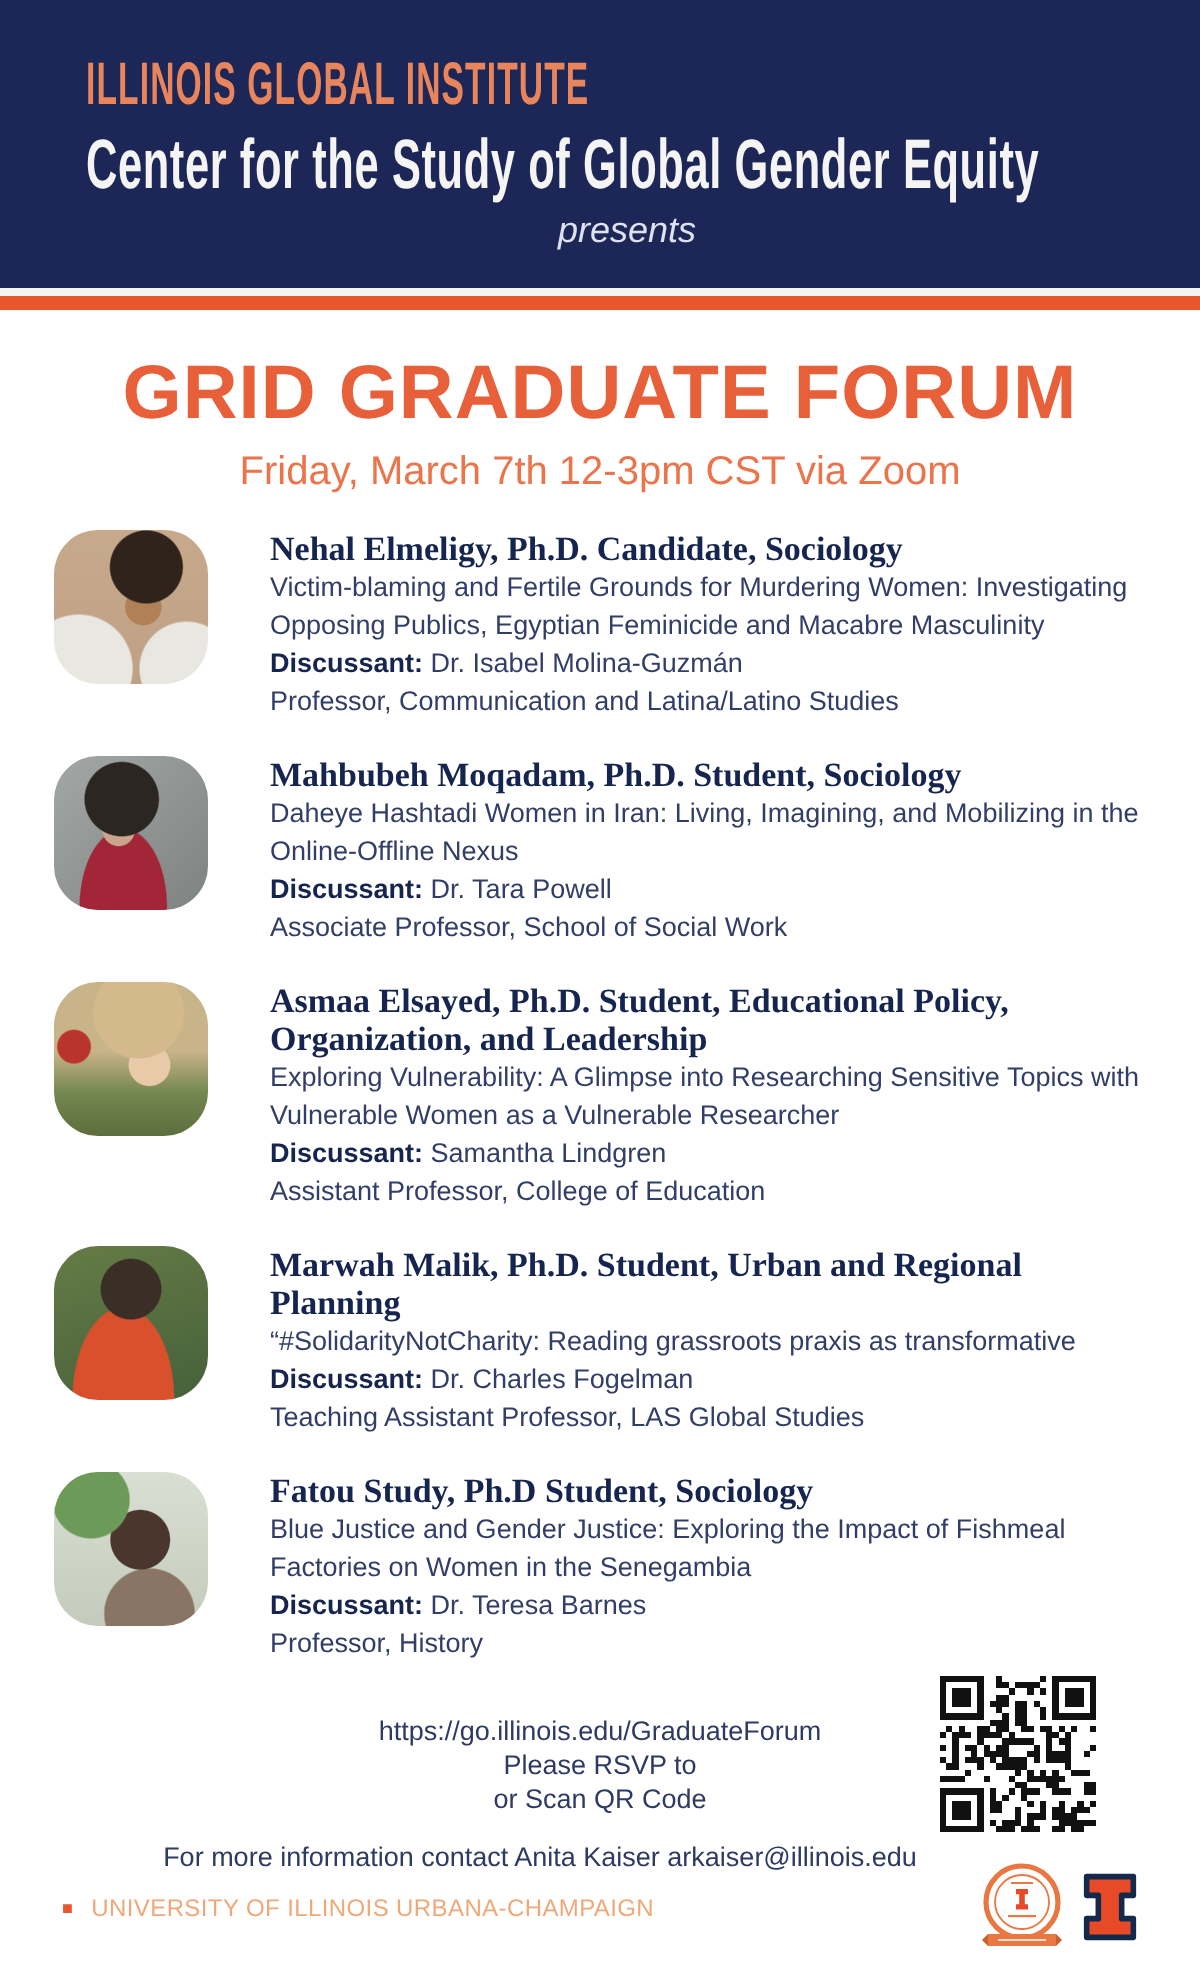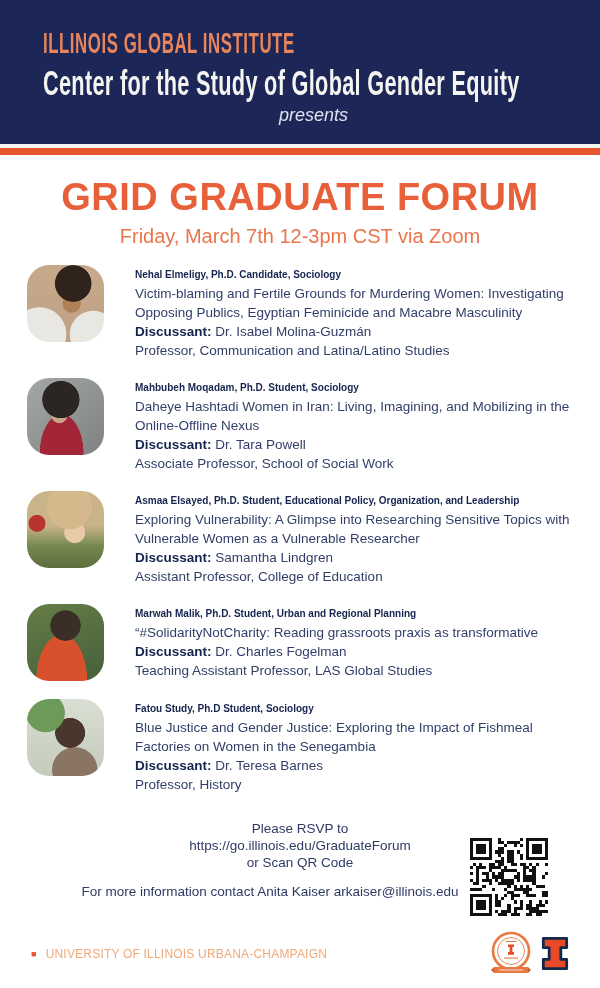--- a/index.html
+++ b/index.html
@@ -46,21 +46,21 @@
     radial-gradient(circle at 50% 28%, #3a2e26 0 22%, rgba(0,0,0,0) 23%),
     radial-gradient(circle at 52% 38%, #c59a77 0 11%, rgba(0,0,0,0) 12%),
     radial-gradient(ellipse at 45% 100%, #d9502c 0 42%, rgba(0,0,0,0) 43%),
     linear-gradient(160deg,#657c46,#46603a);}
   .ph5{background:
     radial-gradient(circle at 24% 18%, #6c9a58 0 22%, rgba(0,0,0,0) 23%),
     radial-gradient(circle at 56% 44%, #4a362c 0 24%, rgba(0,0,0,0) 25%),
     radial-gradient(circle at 62% 92%, #8a7464 0 26%, rgba(0,0,0,0) 27%),
     linear-gradient(180deg,#d9dfd2,#c4cbbc);}
   .stext{width:444px;color:#323E68;font-size:13.5px;line-height:19px;}
-  .sname{color:#16254F;font-weight:bold;font-size:10px;line-height:19px;}
+  .sname{color:#16254F;font-weight:bold;font-size:17px;line-height:19px;font-family:Liberation Serif, serif;}
   .stext strong{color:#16254F;}
 
   
   .rsvp{margin-top:26px;text-align:center;color:#2E3A63;font-size:13.5px;line-height:17px;}
   .contact{margin-top:12px;width:540px;text-align:center;color:#2E3A63;font-size:13.5px;line-height:17px;}
 
   
   .footer{position:absolute;left:22px;top:947px;display:flex;align-items:center;font-size:12px;letter-spacing:.2px;}
   .f-college{color:#E87722;font-weight:bold;white-space:nowrap;}
   .f-bullet{color:#E8562E;font-size:9px;margin:0 9px;}
@@ -137,22 +137,22 @@
         <div class="sname">Fatou Study, Ph.D Student, Sociology</div>
         <div>Blue Justice and Gender Justice: Exploring the Impact of Fishmeal Factories on Women in the Senegambia</div>
         <div><strong>Discussant:</strong> <span>Dr. Teresa Barnes</span></div>
         <div>Professor, History</div>
       </div>
     </div>
 
   </div>
 
   <div class="rsvp">
+    <div>https://go.illinois.edu/GraduateForum</div>
     <div>Please RSVP to</div>
-    <div>https://go.illinois.edu/GraduateForum</div>
     <div>or Scan QR Code</div>
   </div>
 
   <div class="contact">For more information contact Anita Kaiser arkaiser@illinois.edu</div>
 
   <div class="qr">
     <svg id="qr-svg" viewBox="0 0 25 25" width="78" height="78" shape-rendering="crispEdges">
         <rect x="0" y="0" width="25" height="25" fill="#fff"></rect>
         <rect x="9" y="0" width="1" height="1" fill="#111"></rect>
         <rect x="16" y="0" width="1" height="1" fill="#111"></rect>

